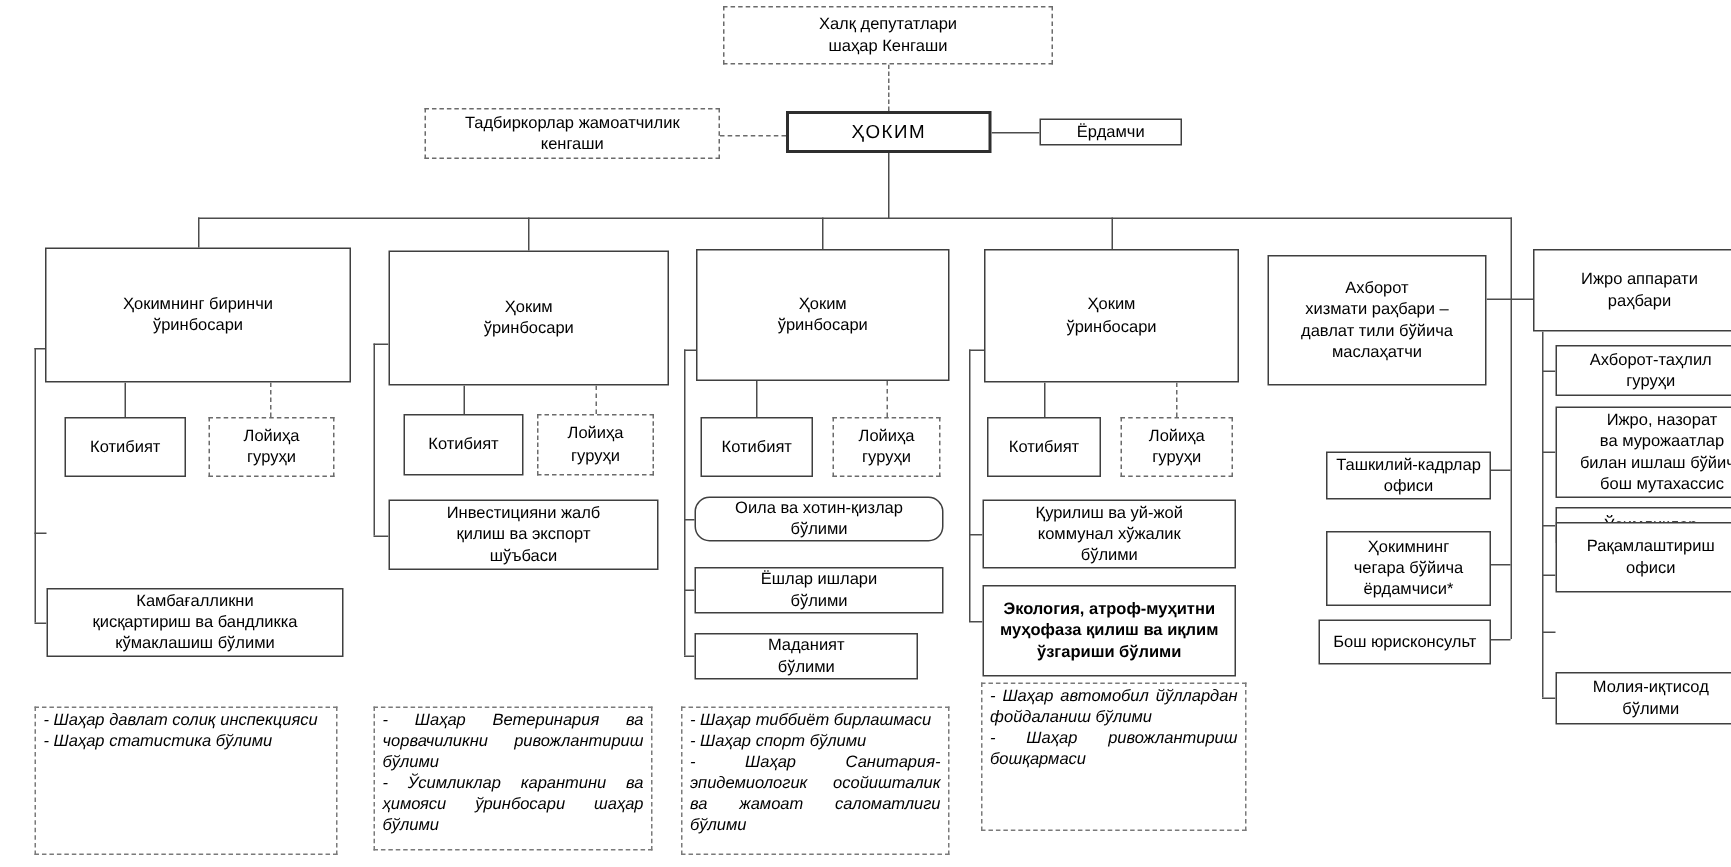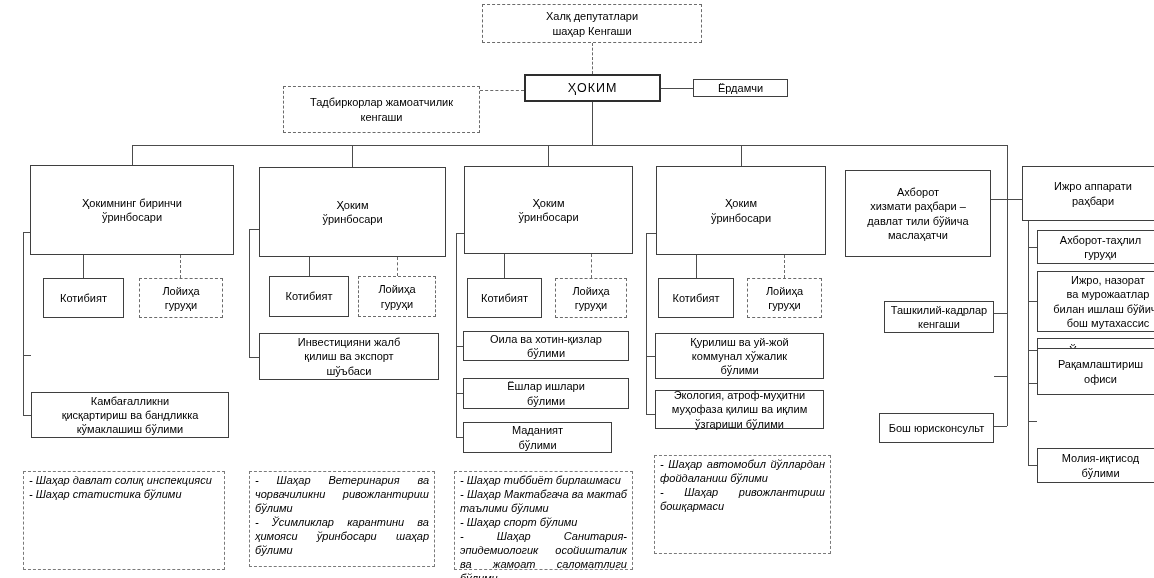--- a/index.html
+++ b/index.html
@@ -79,21 +79,21 @@
   <div class="ln v" style="left:1012px;top:221px;height:244px;"></div>
   <div class="ln h" style="left:1012px;top:247px;width:9px;"></div>
   <div class="ln h" style="left:1012px;top:301px;width:9px;"></div>
   <div class="ln h" style="left:1012px;top:350px;width:9px;"></div>
   <div class="ln h" style="left:1012px;top:383px;width:9px;"></div>
   <div class="ln h" style="left:1012px;top:421px;width:9px;"></div>
   <div class="ln h" style="left:1012px;top:465px;width:9px;"></div>
 
   <div class="node dashedbox" style="left:466px;top:4px;width:220px;height:39px;">Халқ депутатлари
 шаҳар Кенгаши</div>
-  <div class="node dashedbox" style="left:267px;top:86px;width:197px;height:47px;">Тадбиркорлар жамоатчилик
+  <div class="node dashedbox" style="left:267px;top:72px;width:197px;height:34px;">Тадбиркорлар жамоатчилик
 кенгаши</div>
   <div class="node hokim" style="left:508px;top:74px;width:137px;height:28px;">ҲОКИМ</div>
   <div class="node" style="left:677px;top:79px;width:95px;height:18px;">Ёрдамчи</div>
 
   <div class="node" style="left:14px;top:165px;width:204px;height:90px;">Ҳокимнинг биринчи
 ўринбосари</div>
   <div class="node" style="left:27px;top:278px;width:81px;height:40px;">Котибият</div>
   <div class="node dashedbox" style="left:123px;top:278px;width:84px;height:40px;">Лойиҳа
 гуруҳи</div>
   <div class="node" style="left:15px;top:392px;width:198px;height:46px;">Камбағалликни
@@ -115,55 +115,57 @@
   <div class="listbox" style="left:233px;top:471px;width:186px;height:96px;">
     <div class="li">- Шаҳар Ветеринария ва чорвачиликни ривожлантириш бўлими</div>
     <div class="li">- Ўсимликлар карантини ва ҳимояси ўринбосари шаҳар бўлими</div>
   </div>
 
   <div class="node" style="left:448px;top:166px;width:169px;height:88px;">Ҳоким
 ўринбосари</div>
   <div class="node" style="left:451px;top:278px;width:75px;height:40px;">Котибият</div>
   <div class="node dashedbox" style="left:539px;top:278px;width:72px;height:40px;">Лойиҳа
 гуруҳи</div>
-  <div class="node" style="left:447px;top:331px;width:166px;height:30px;">Оила ва хотин-қизлар
+  <div class="node" style="left:447px;top:331px;width:166px;height:30px;border-radius:10px;">Оила ва хотин-қизлар
 бўлими</div>
   <div class="node" style="left:447px;top:378px;width:166px;height:31px;">Ёшлар ишлари
 бўлими</div>
   <div class="node" style="left:447px;top:422px;width:149px;height:31px;text-align:center;">Маданият
 бўлими</div>
   <div class="listbox" style="left:438px;top:471px;width:179px;height:99px;">
     <div class="li">- Шаҳар тиббиёт бирлашмаси</div>
-    <div class="li">- Шаҳар Мактабгача ва мактаб таълими бўлими</div>
     <div class="li">- Шаҳар спорт бўлими</div>
     <div class="li">- Шаҳар Санитария-эпидемиологик осойишталик ва жамоат саломатлиги бўлими</div>
   </div>
 
   <div class="node" style="left:640px;top:166px;width:170px;height:89px;">Ҳоким
 ўринбосари</div>
   <div class="node" style="left:642px;top:278px;width:76px;height:40px;">Котибият</div>
   <div class="node dashedbox" style="left:731px;top:278px;width:75px;height:40px;">Лойиҳа
 гуруҳи</div>
   <div class="node" style="left:639px;top:333px;width:169px;height:46px;">Қурилиш ва уй-жой
 коммунал хўжалик
 бўлими</div>
-  <div class="node" style="left:639px;top:390px;width:169px;height:39px;">Экология, атроф-муҳитни
+  <div class="node" style="left:639px;top:390px;width:169px;height:61px;font-weight:bold;">Экология, атроф-муҳитни
 муҳофаза қилиш ва иқлим
 ўзгариши бўлими</div>
   <div class="listbox" style="left:638px;top:455px;width:177px;height:99px;">
     <div class="li">- Шаҳар автомобил йўллардан фойдаланиш бўлими</div>
     <div class="li">- Шаҳар ривожлантириш бошқармаси</div>
   </div>
 
   <div class="node" style="left:829px;top:170px;width:146px;height:87px;">Ахборот
 хизмати раҳбари –
 давлат тили бўйича
 маслаҳатчи</div>
   <div class="node" style="left:868px;top:301px;width:110px;height:32px;">Ташкилий-кадрлар
-кенгаши</div>
+офиси</div>
+  <div class="node" style="left:868px;top:354px;width:110px;height:50px;">Ҳокимнинг
+чегара бўйича
+ёрдамчиси*</div>
   <div class="node" style="left:863px;top:413px;width:115px;height:30px;">Бош юрисконсульт</div>
 
   <div class="node" style="left:1006px;top:166px;width:142px;height:55px;">Ижро аппарати
 раҳбари</div>
   <div class="node" style="left:1021px;top:230px;width:127px;height:34px;">Ахборот-таҳлил
 гуруҳи</div>
   <div class="node" style="left:1021px;top:271px;width:142px;height:61px;">Ижро, назорат
 ва мурожаатлар
 билан ишлаш бўйича
 бош мутахассис</div>

